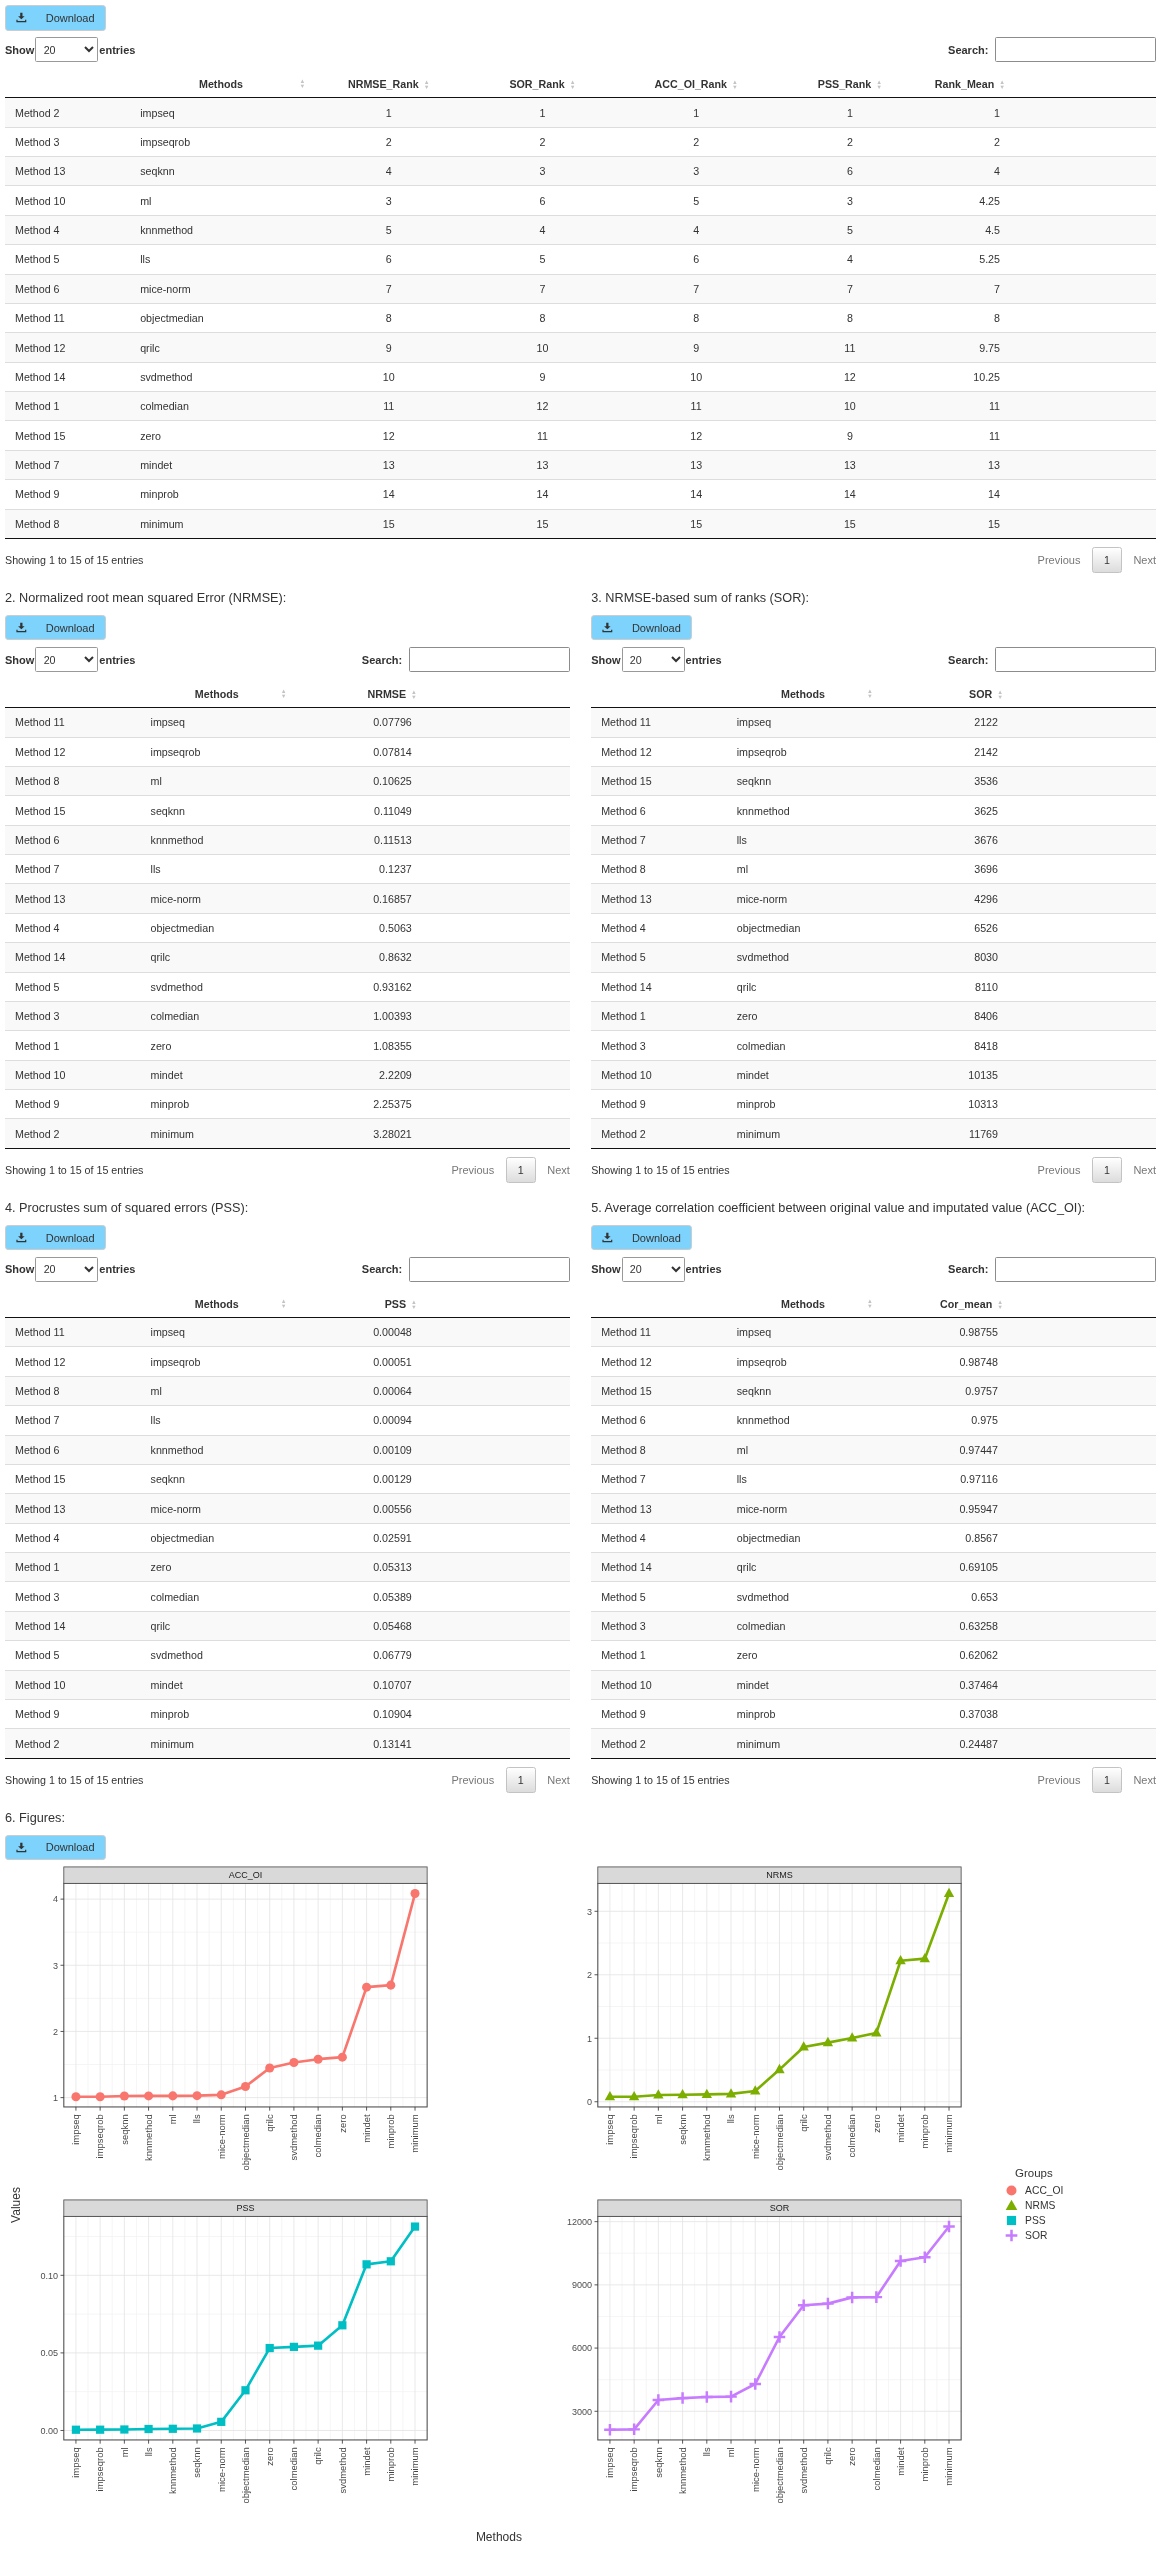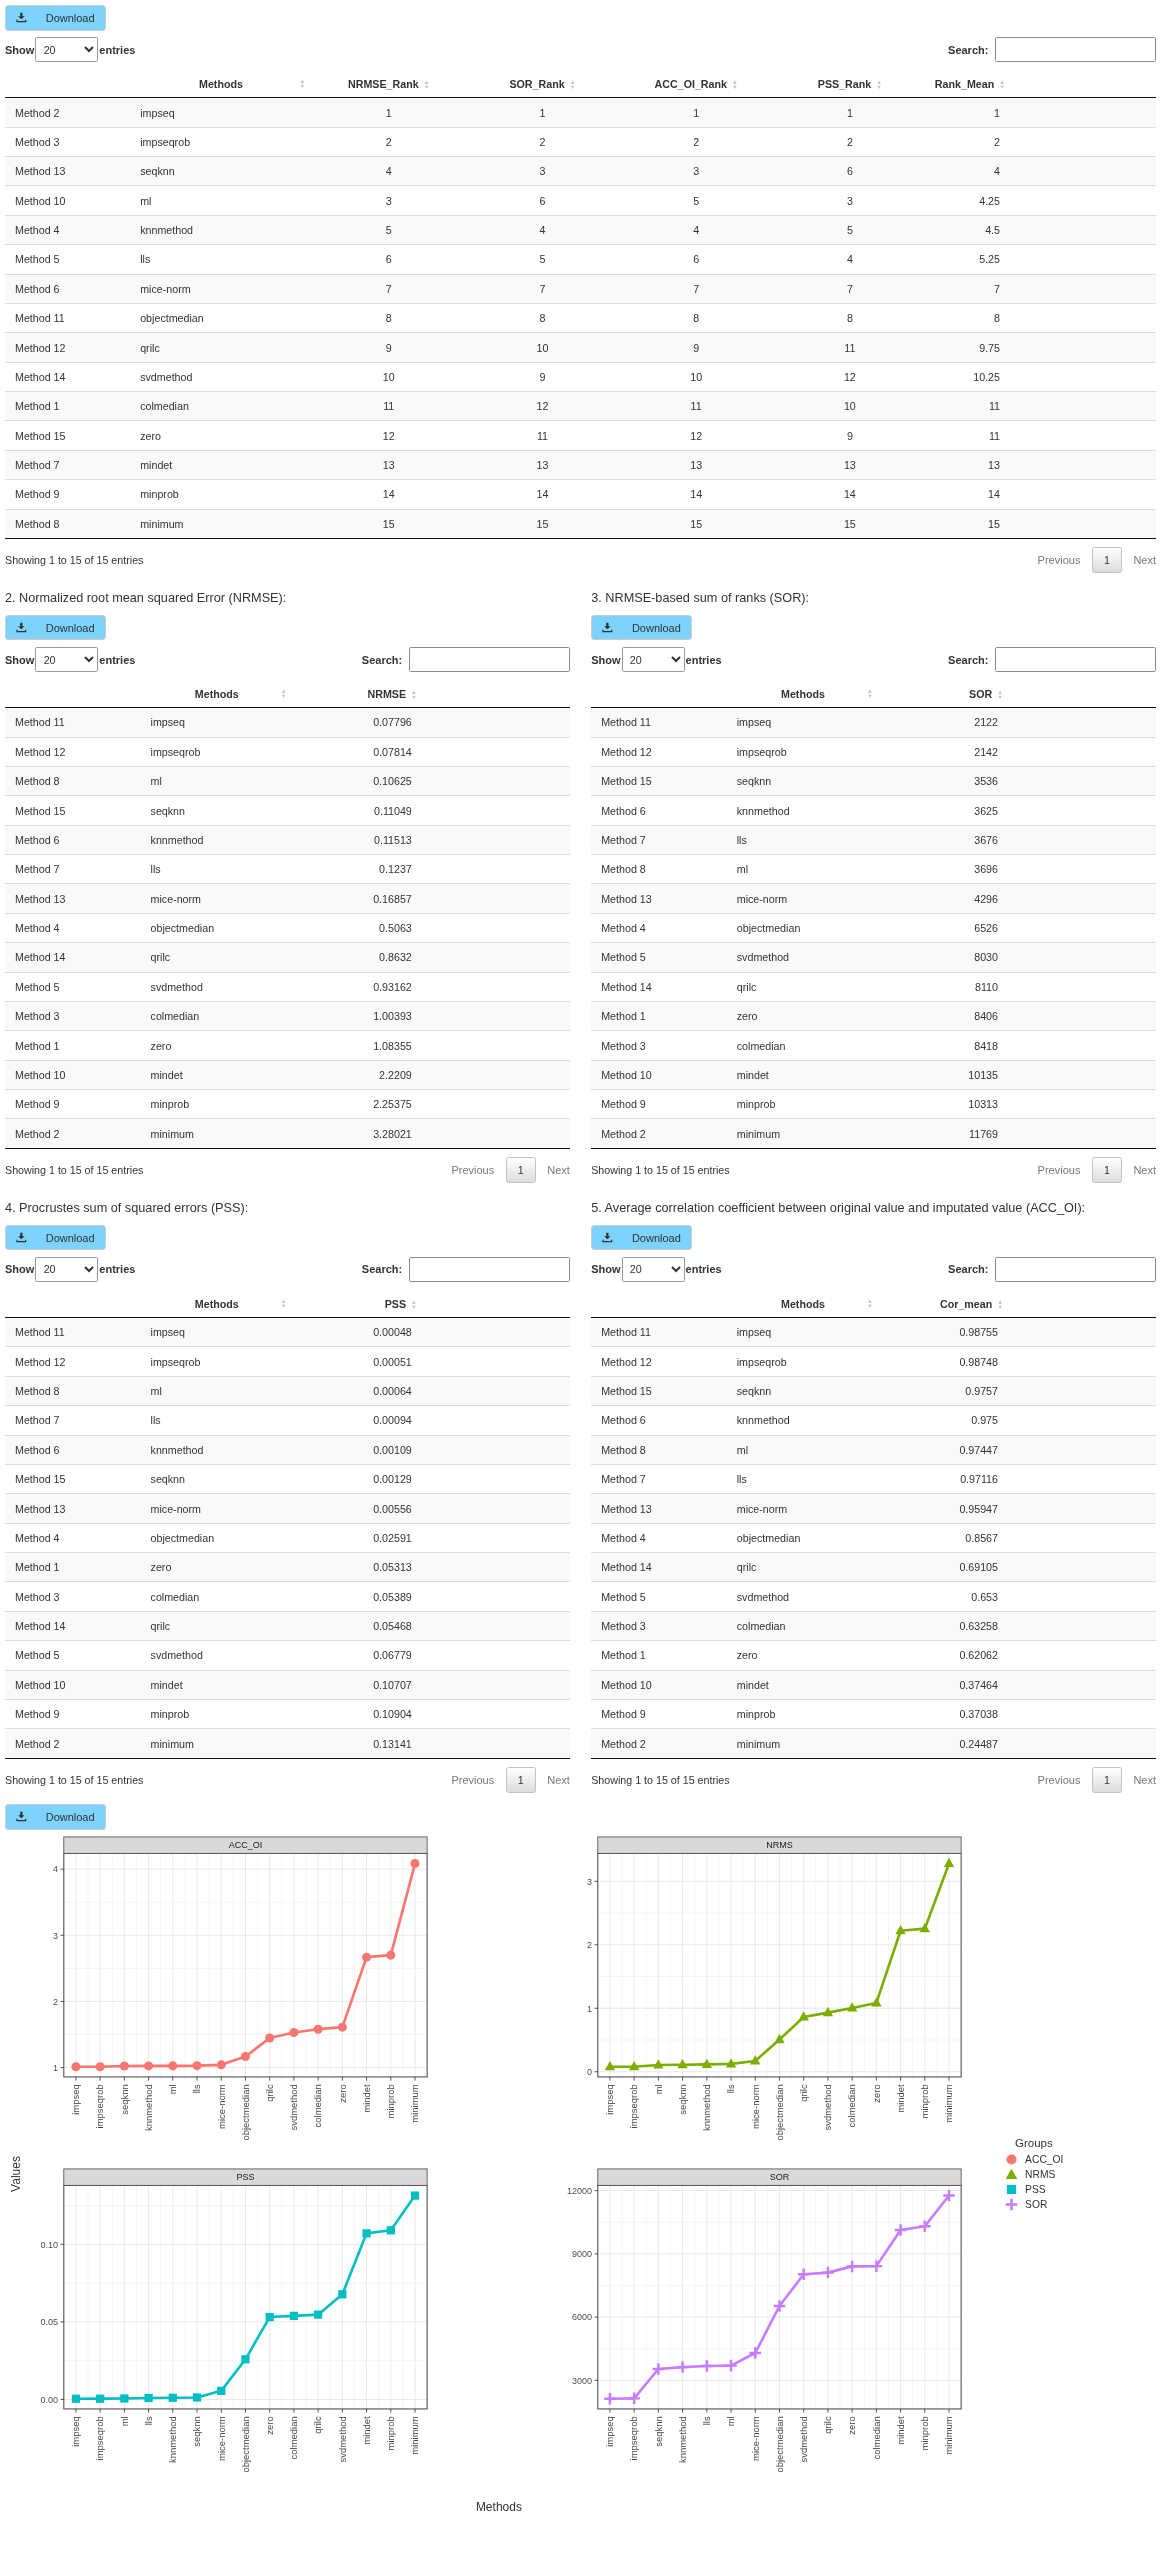--- a/index.html
+++ b/index.html
@@ -777,20 +777,21 @@
       <div class="dt-paginate">
         <span class="pg-link">Previous</span>
         <span class="pg-num">1</span>
         <span class="pg-link">Next</span>
       </div>
     </div>
   </div>
 </div>
 
 <div class="section">
+  <div class="section-title">6. Figures:</div>
   <button class="btn">
     <span>
         <svg width="10.7" height="10.7" viewBox="0 0 16 16">
           <path d="M6.3 1 h3.4 v5.2 h3.2 L8 11 3.1 6.2 h3.2 z" fill="#333"></path>
           <path d="M1.5 11.5 v3 h13 v-3" fill="none" stroke="#333" stroke-width="1.8"></path>
         </svg>
       </span>
     <span>Download</span>
   </button>
 

